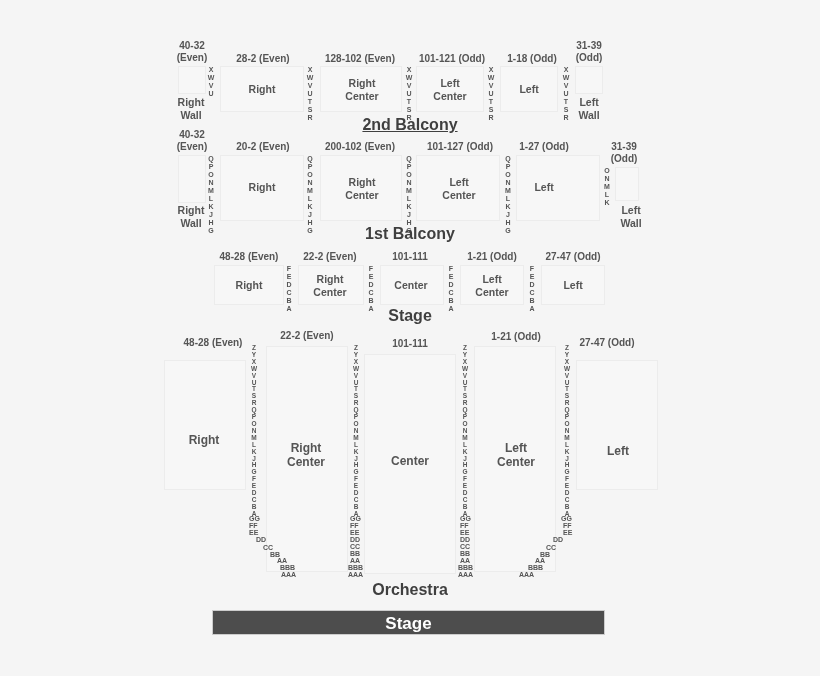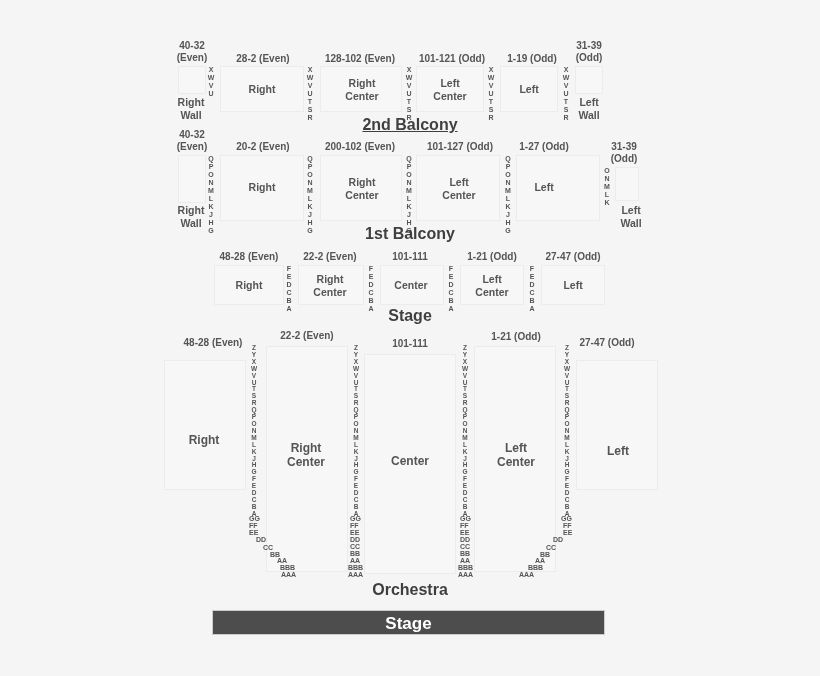--- a/index.html
+++ b/index.html
@@ -64,21 +64,21 @@
   <div class="rows" style="left:486px;top:66px;">
       <span>X</span>
       <span>W</span>
       <span>V</span>
       <span>U</span>
       <span>T</span>
       <span>S</span>
       <span>R</span>
     </div>
 
-  <div class="lbl" style="left:502px;top:53px;width:60px;">1-19 (Odd)</div>
+  <div class="lbl" style="left:502px;top:53px;width:60px;">1-18 (Odd)</div>
   <div class="block" style="left:500px;top:66px;width:58px;height:46px;"></div>
   <div class="sec" style="left:500px;top:83px;width:58px;">Left</div>
   <div class="rows" style="left:561px;top:66px;">
       <span>X</span>
       <span>W</span>
       <span>V</span>
       <span>U</span>
       <span>T</span>
       <span>S</span>
       <span>R</span>

